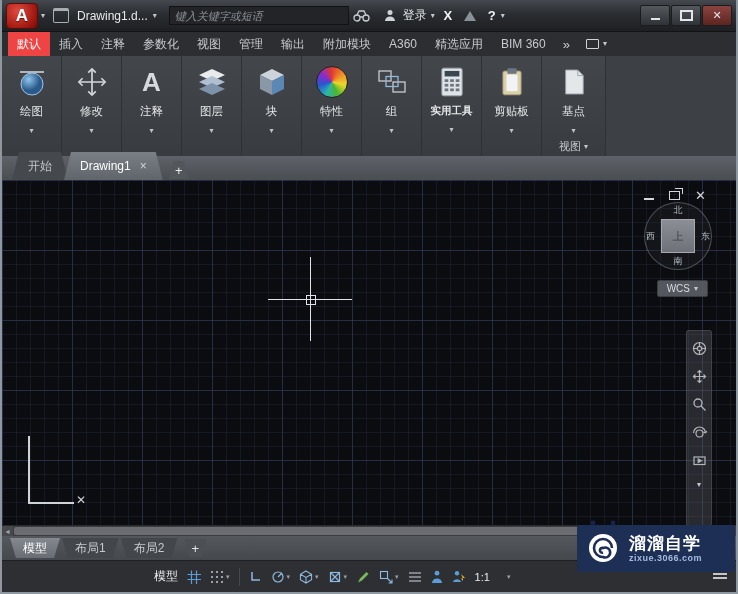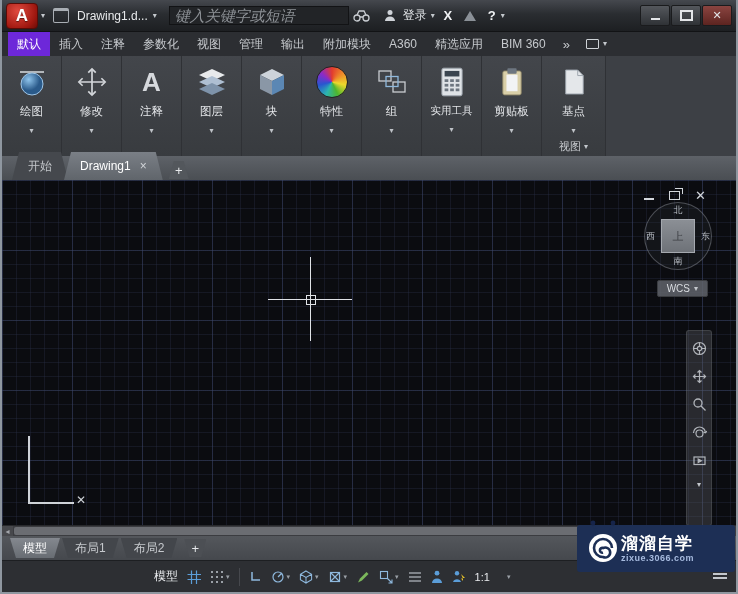--- a/index.html
+++ b/index.html
@@ -15,39 +15,39 @@
   .logo-a{width:30px;height:24px;border-radius:4px;border:1px solid #5a0c07;
     background:radial-gradient(circle at 35% 30%,#e04a3f,#a01810 70%,#6d0d08);
     color:#fff;font-weight:bold;font-size:17px;display:flex;align-items:center;justify-content:center;
     text-shadow:0 1px 1px rgba(0,0,0,.5);}
   .dd{color:#c3c7cc;font-size:8px;line-height:1;}
   .qat-icon{width:14px;height:11px;border:1px solid #a9aeb4;border-top-width:3px;border-radius:2px;margin-left:8px;}
   .win-title{color:#e8eaec;font-size:12px;margin-left:8px;white-space:nowrap;}
   .title-dd{margin-left:5px;}
   .search-box{margin-left:12px;}
   .search-box input{width:168px;height:17px;background:#222427;border:1px solid #121315;
-    color:#d8dadd;font-size:15px;padding:0 5px;outline:none;font-family:inherit;}
+    color:#d8dadd;font-size:11px;padding:0 5px;outline:none;font-family:inherit;}
   .search-box input::placeholder{color:#8d9196;font-style:italic;}
   .tb-icon{display:flex;align-items:center;justify-content:center;min-width:18px;height:20px;color:#d8dbde;margin-left:4px;}
   .login{display:flex;align-items:center;gap:4px;color:#dfe2e5;font-size:12px;margin-left:10px;}
   .exchange{font-weight:bold;font-size:13px;color:#f0f2f4;}
   .alert-shape{width:0;height:0;border-left:6px solid transparent;border-right:6px solid transparent;border-bottom:10px solid #8a9097;}
   .help{font-weight:bold;font-size:13px;color:#f0f2f4;}
   .win-controls{margin-left:auto;display:flex;gap:1px;}
   .winbtn{width:28px;height:19px;display:flex;align-items:center;justify-content:center;
     background:linear-gradient(#54575c,#2f3236);border:1px solid #1a1b1d;border-radius:2px;color:#e3e5e8;font-size:11px;}
   .winbtn.close{background:linear-gradient(#8a4440,#5d2420);}
   .glyph-min{width:9px;height:2px;background:#e3e5e8;margin-top:7px;}
   .glyph-max{width:9px;height:7px;border:2px solid #e3e5e8;}
 
   
   .ribbon-tabs{position:absolute;top:32px;left:0;right:0;height:24px;background:#2c2e32;
     display:flex;align-items:stretch;padding-left:6px;}
   .rtab{display:flex;align-items:center;padding:0 9px;font-size:12px;color:#c6c9cd;white-space:nowrap;}
-  .rtab.active{background:#6d28d9;color:#fff;}
+  .rtab.active{background:#ef4444;color:#fff;}
   .rtab-overflow{display:flex;align-items:center;color:#c6c9cd;font-size:13px;padding:0 8px;}
   .ribbon-toggle{display:flex;align-items:center;gap:4px;padding:0 8px;}
   .ribbon-toggle .box{width:11px;height:8px;border:1.5px solid #cfd3d7;border-radius:1px;}
 
   
   .ribbon{position:absolute;top:56px;left:0;right:0;height:100px;background:#3d4045;
     border-bottom:1px solid #232528;display:flex;}
   .panel{width:60px;box-sizing:border-box;border-right:1px solid #2f3135;display:flex;flex-direction:column;
     align-items:center;padding-top:5px;position:relative;background:linear-gradient(#43464b,#383b3f);}
   .picon{height:42px;display:flex;align-items:center;justify-content:center;}
@@ -127,21 +127,21 @@
   .slabel{color:#e8eaed;font-size:12px;}
   .sbtn{display:flex;align-items:center;gap:2px;}
   .sdd{font-size:7px;color:#9aa0a7;}
   .ssep{width:1px;height:18px;background:#46484d;}
   .scale{display:flex;align-items:center;gap:17px;color:#e8eaed;font-size:11px;text-align:right;}
   .customize{position:absolute;right:9px;top:8px;display:flex;flex-direction:column;gap:2px;}
   .customize i{display:block;width:14px;height:2px;background:#c3c7cc;}
 
   
   .watermark{position:absolute;right:1px;bottom:20px;width:158px;height:47px;background:#1d2f55;border-radius:3px;
-    display:flex;align-items:center;padding:2px 8px;box-sizing:border-box;z-index:80;}
+    display:flex;align-items:center;gap:8px;padding:2px 8px;box-sizing:border-box;z-index:80;}
   .wm-logo{margin-top:-12px;display:flex;}
   .wm-text{display:flex;flex-direction:column;line-height:1.15;}
   .wm-title{color:#fff;font-size:17px;font-weight:bold;letter-spacing:1px;}
   .wm-url{color:#a7bbdf;font-size:9px;letter-spacing:.5px;font-weight:bold;}
 </style>
 </head>
 <body>
 
 <div class="window">
 
@@ -302,21 +302,21 @@
               <rect x="17" y="13" width="4" height="3"></rect>
             <rect x="5" y="18" width="4" height="3"></rect>
               <rect x="11" y="18" width="4" height="3"></rect>
               <rect x="17" y="18" width="4" height="3"></rect>
             <rect x="5" y="23" width="4" height="3"></rect>
               <rect x="11" y="23" width="4" height="3"></rect>
               <rect x="17" y="23" width="4" height="3"></rect>
           </g>
         </svg>
       </span>
-      <span class="plabel" style="font-size:10.5px;">实用工具</span>
+      <span class="plabel" style="font-size:10.5px;font-weight:bold;">实用工具</span>
       <span class="parrow">▾</span>
     </div>
 
     <div class="panel">
       <span class="picon">
         <svg width="24" height="30" viewBox="0 0 26 32">
           <rect x="3" y="4" width="20" height="26" rx="2" fill="#d9cfa8" stroke="#8a8266"></rect>
           <rect x="7" y="8" width="12" height="18" fill="#f2f3f5"></rect>
           <rect x="8" y="1" width="10" height="6" rx="1" fill="#6d7680"></rect>
         </svg>

